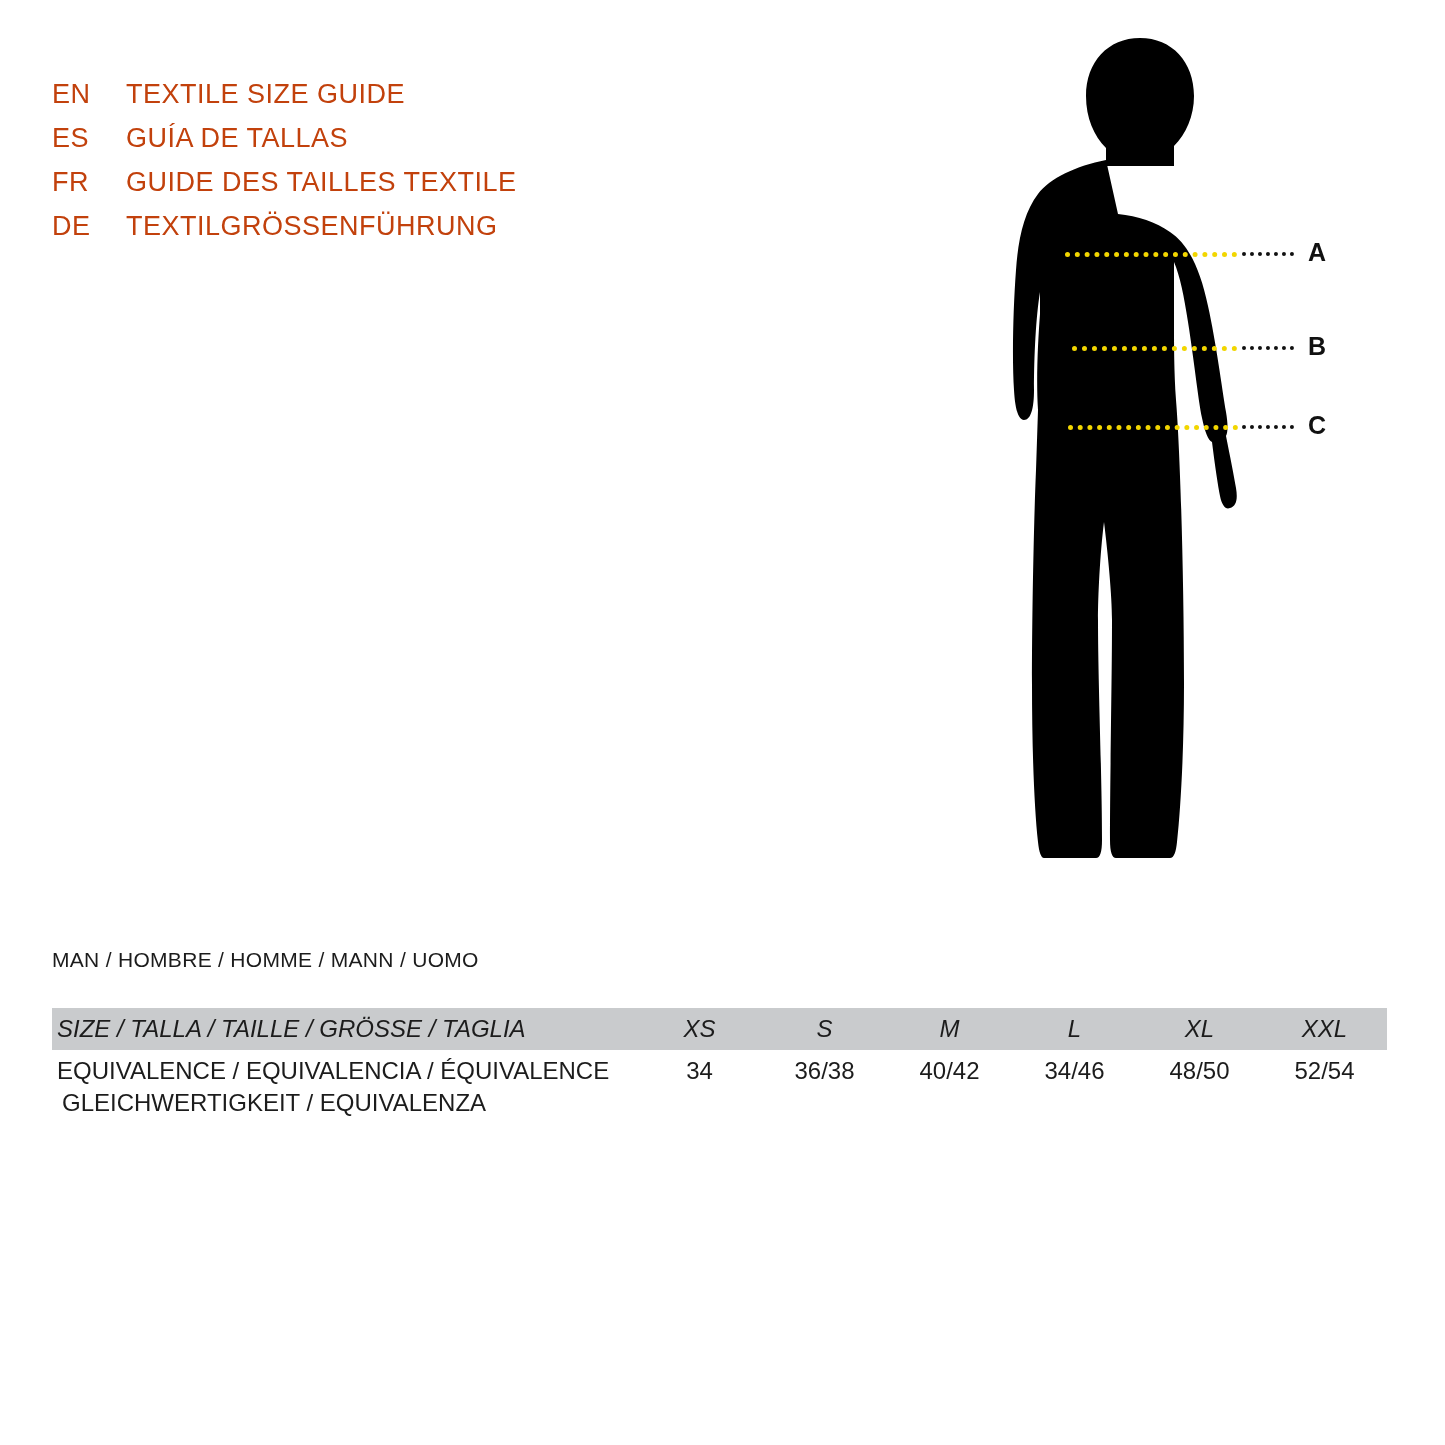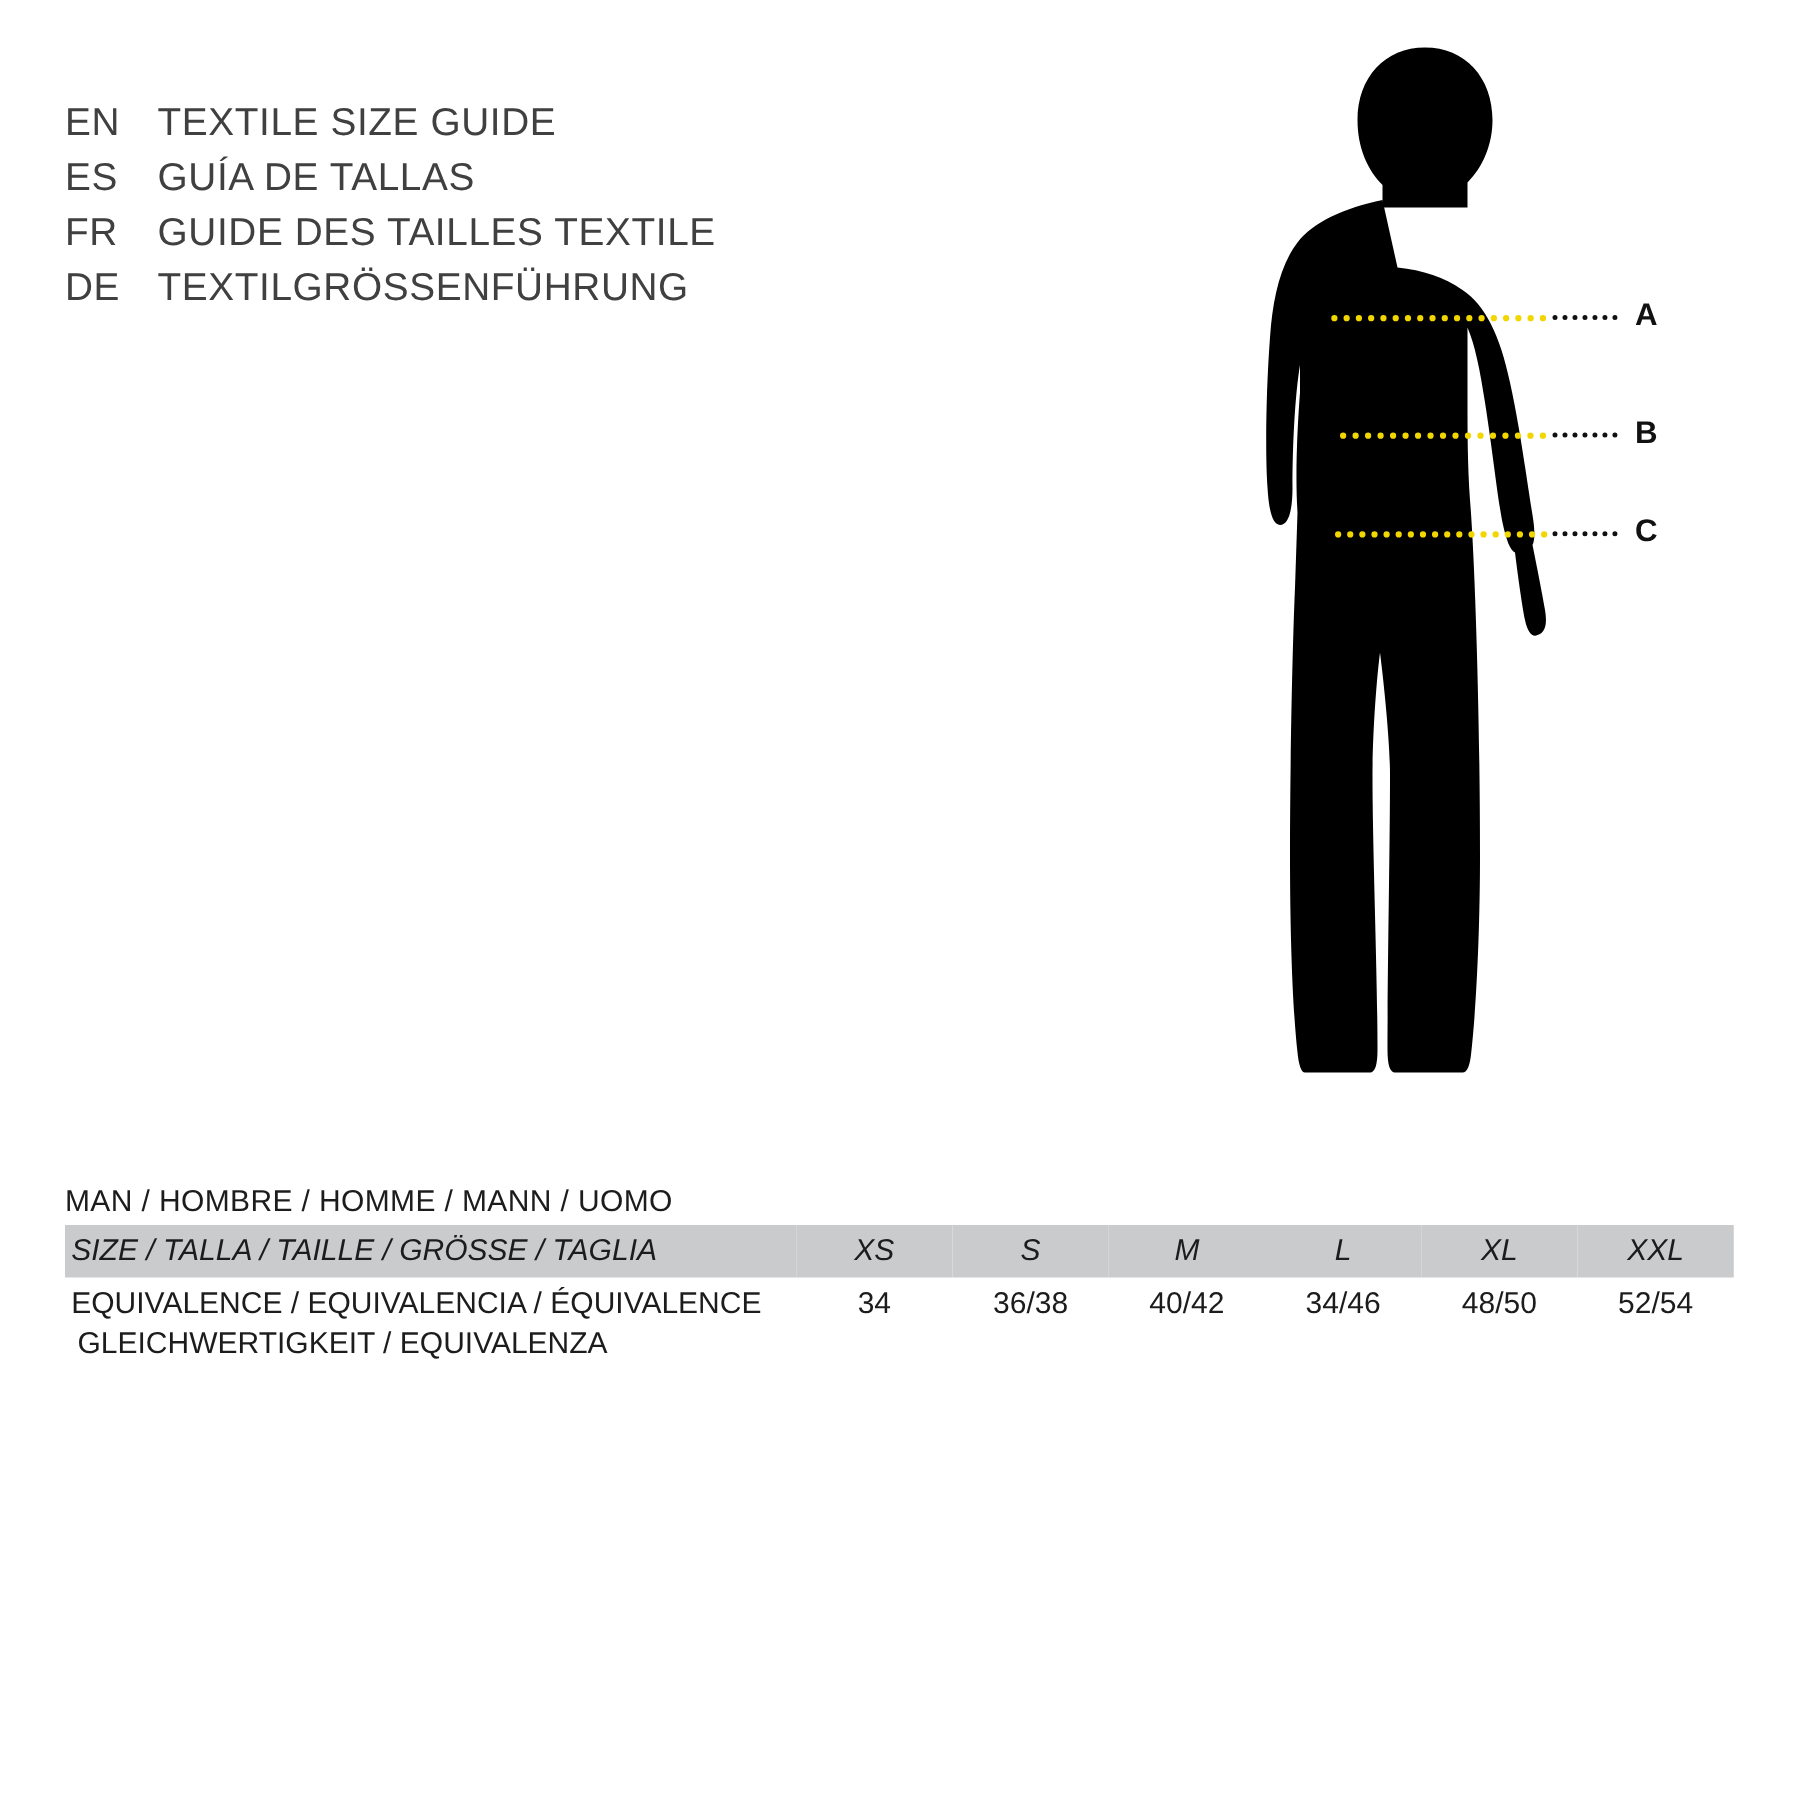--- a/index.html
+++ b/index.html
@@ -18,25 +18,25 @@
 
   
   #lang-block {
     position: absolute;
     left: 52px;
     top: 72px;
     width: 620px;
   }
   .lang-row {
     display: flex;
-    align-items: flex-end;
+    align-items: center;
     height: 44px;
-    font-size: 31px;
+    font-size: 27px;
     letter-spacing: 0.5px;
-    color: #404040;
+    color: #c2410c;
   }
   .lang-code {
     width: 74px;
     flex: none;
   }
   .lang-text {
     flex: 1;
   }
 
   
@@ -84,24 +84,24 @@
   #label-c { left: 348px; top: 383px; }
 
   
   #table-area {
     position: absolute;
     left: 52px;
     top: 948px;
     width: 1330px;
   }
   #table-caption {
-    font-size: 24px;
+    font-size: 21px;
     letter-spacing: 0.3px;
     color: #1c1c1c;
-    margin-bottom: 4px;
+    margin-bottom: 36px;
   }
   table.size-table {
     border-collapse: collapse;
     width: 1330px;
     table-layout: fixed;
   }
   table.size-table td, table.size-table th {
     font-size: 24px;
     font-weight: normal;
     color: #1c1c1c;

